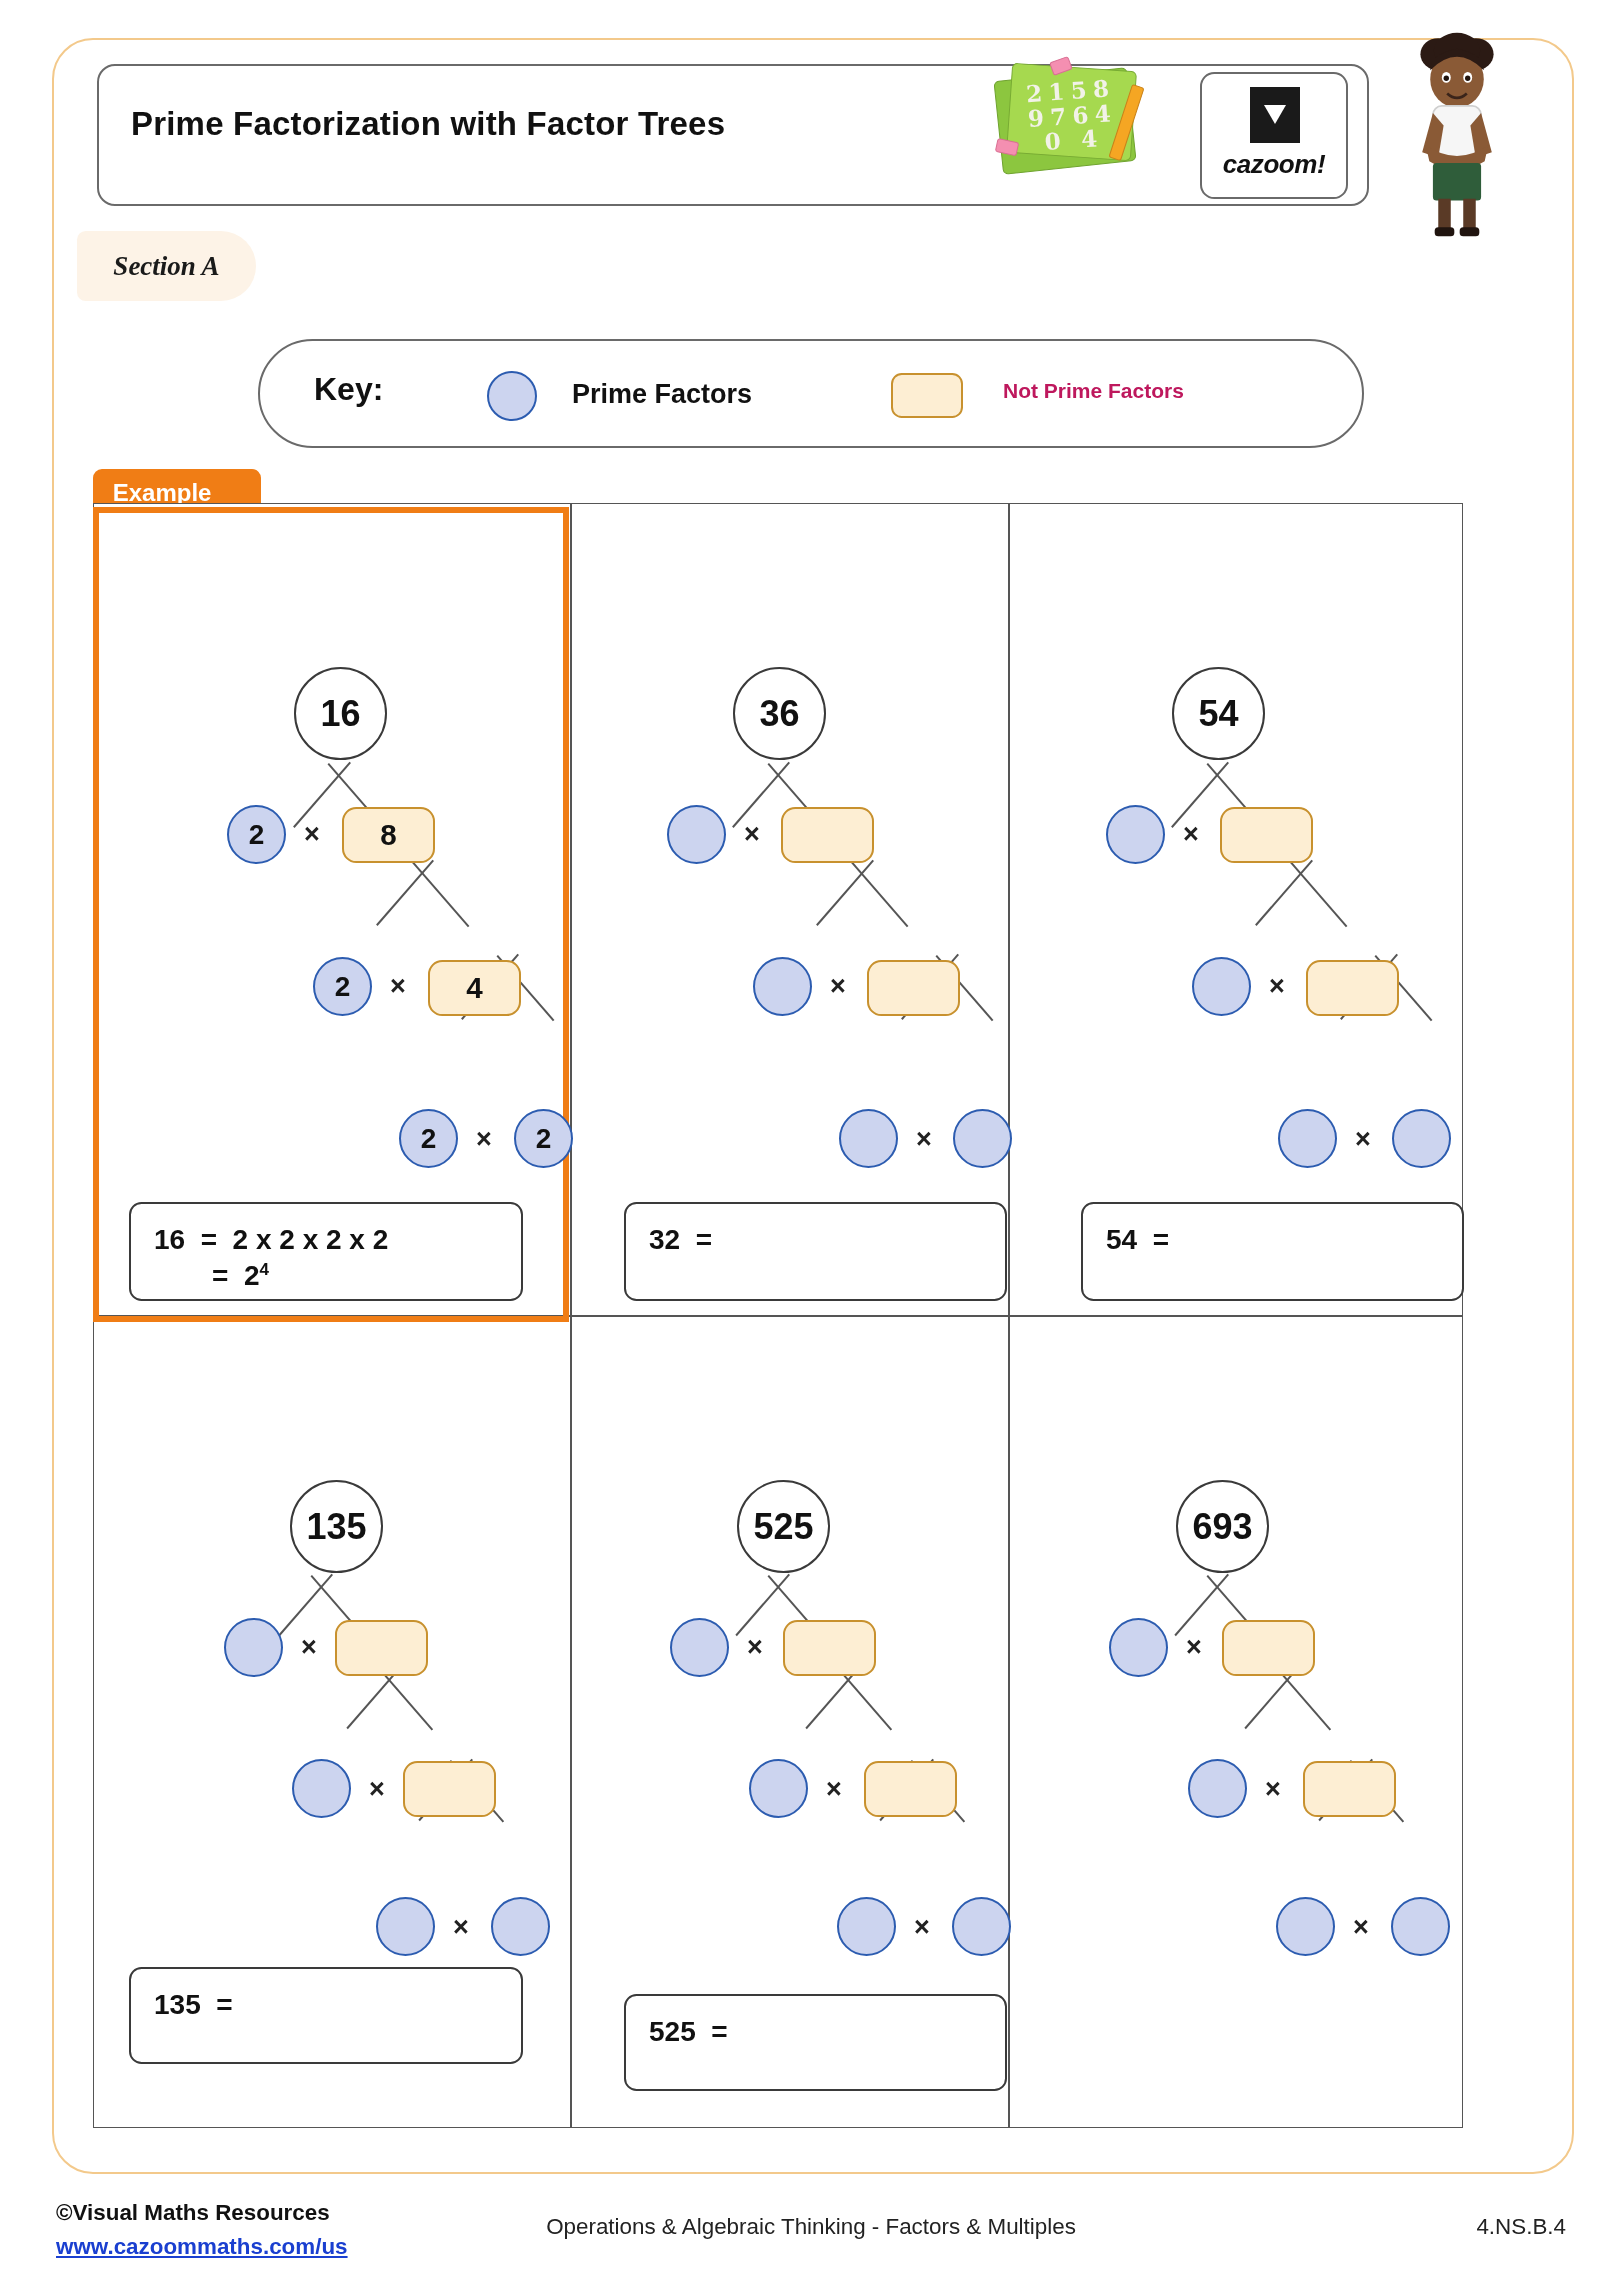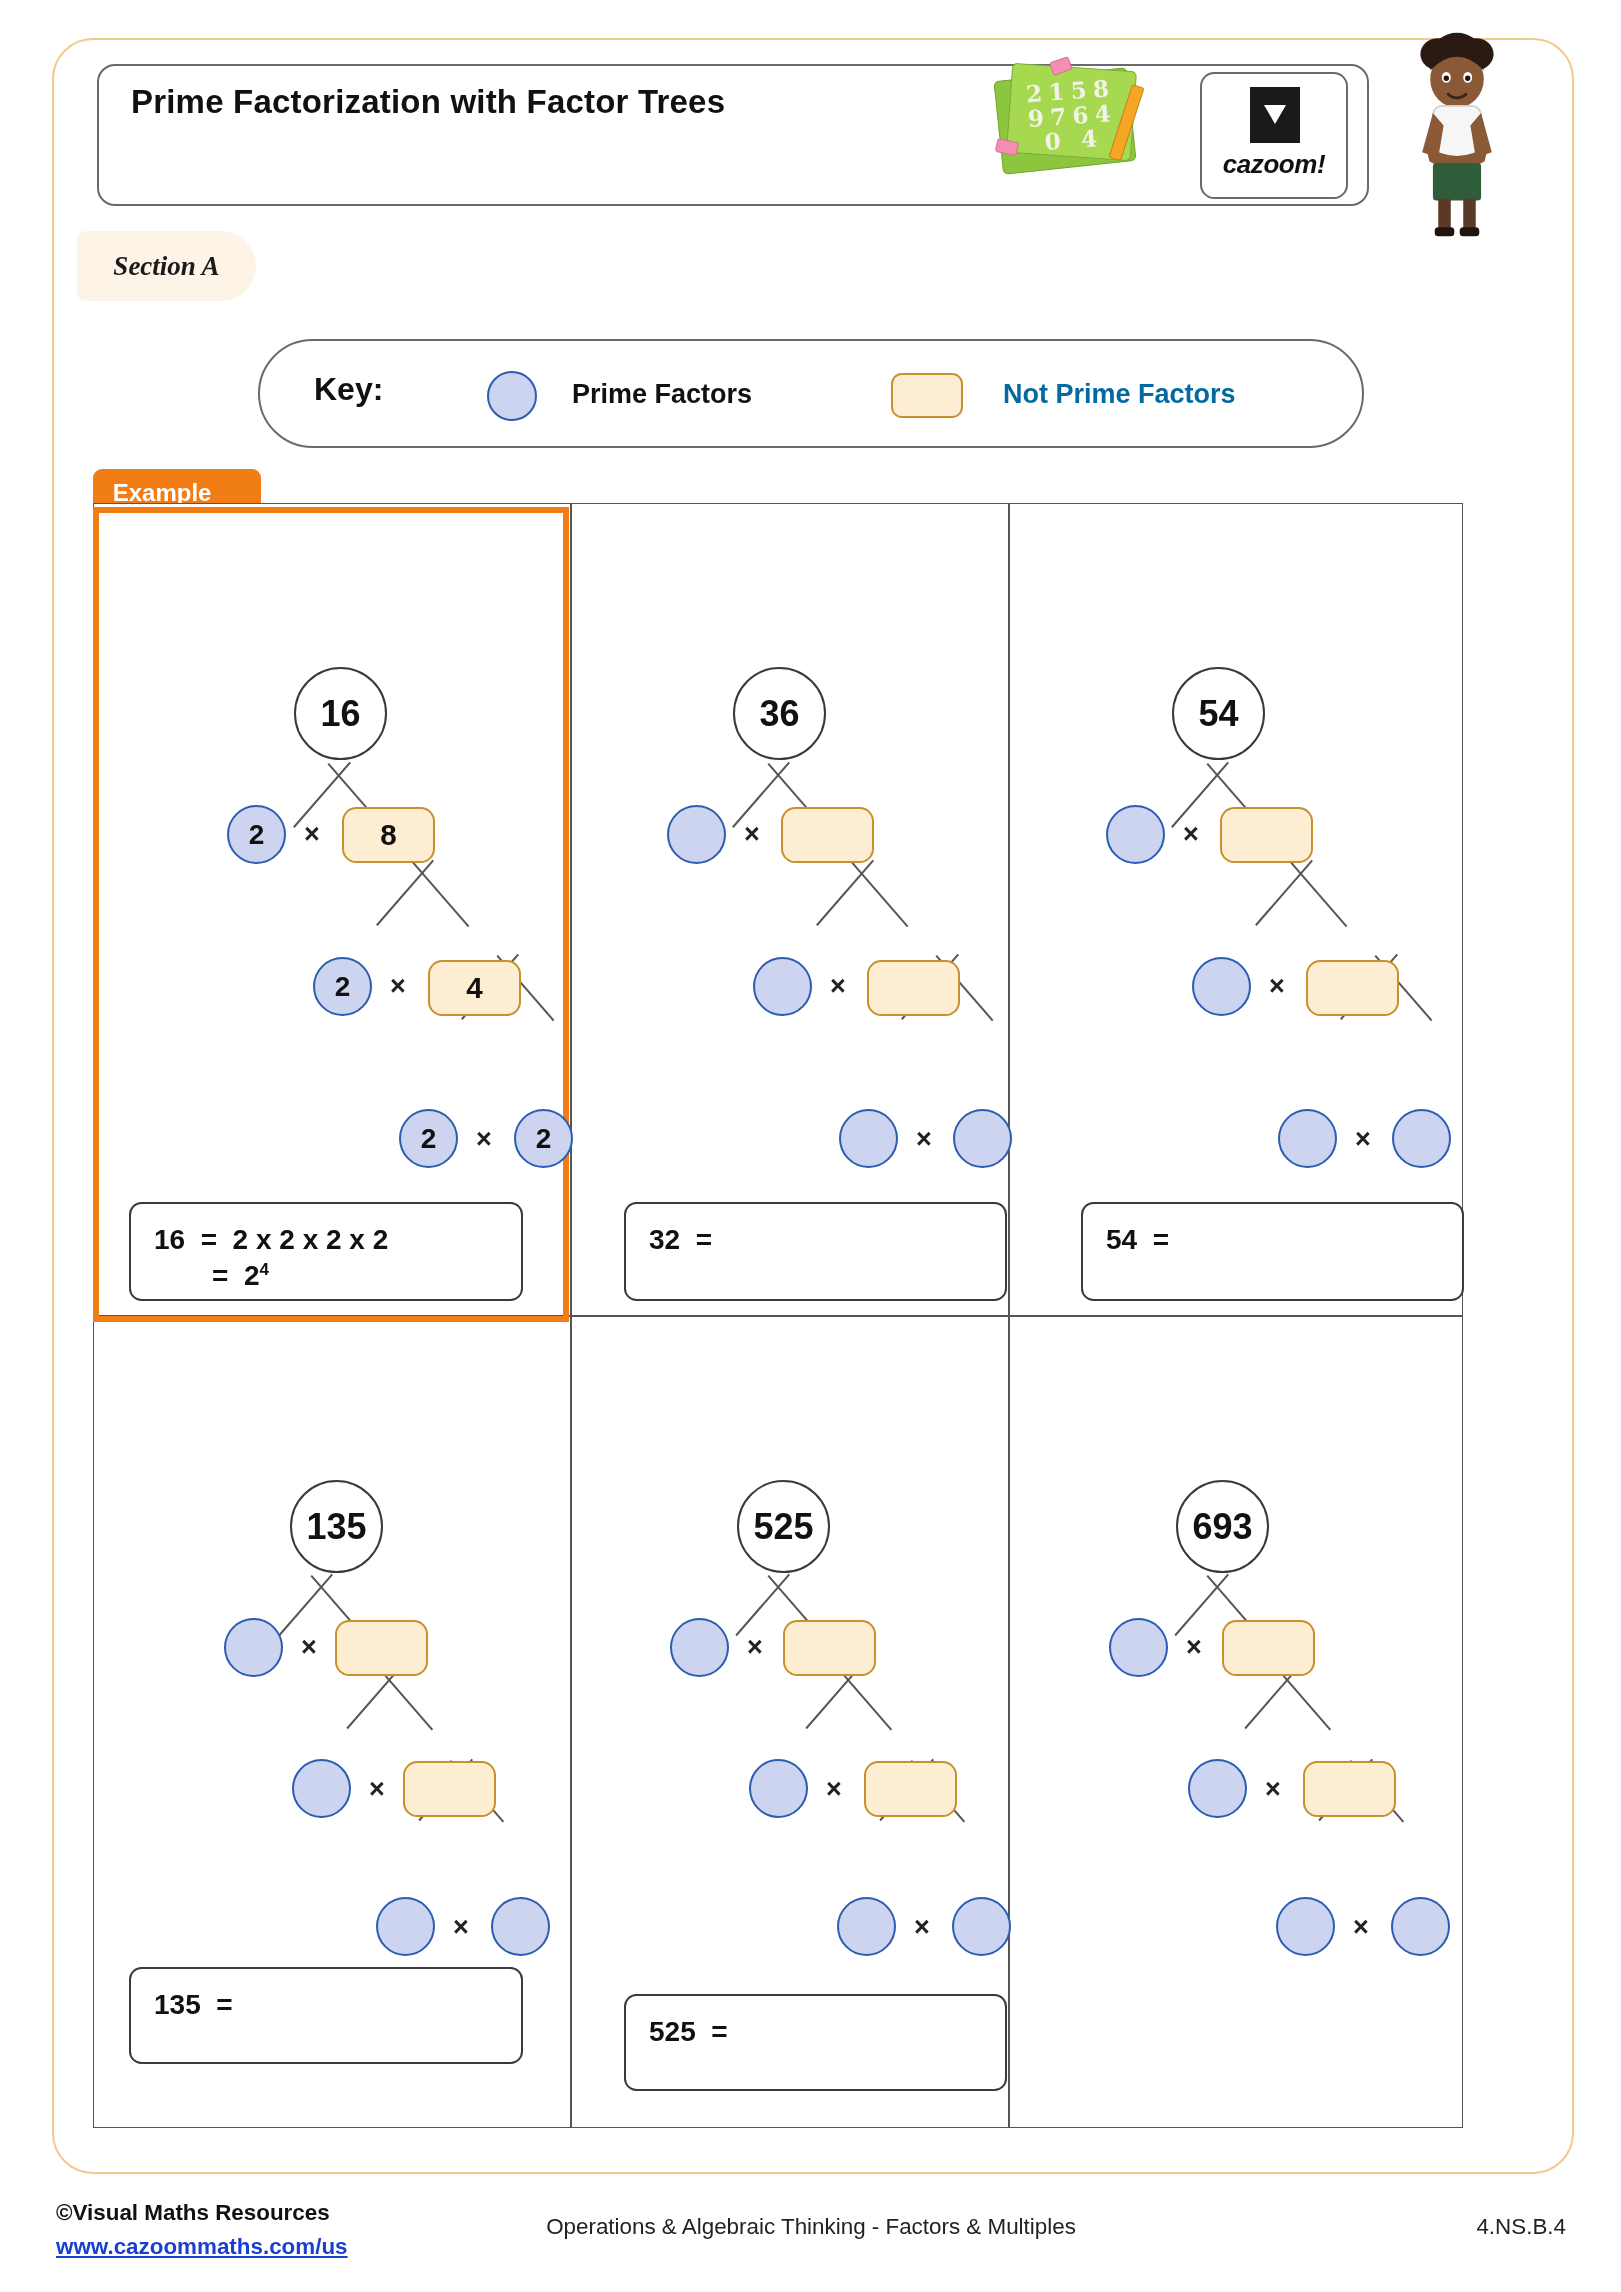--- a/index.html
+++ b/index.html
@@ -38,21 +38,21 @@
     top: 64px;
     width: 1272px;
     height: 142px;
     border: 2.7px solid #6a6a6a;
     border-radius: 18px;
     background: #ffffff;
   }
   .header-title {
     position: absolute;
     left: 32px;
-    top: 15px;
+    top: 37px;
     width: 770px;
     font-size: 33px;
     font-weight: bold;
     line-height: 1.30;
     color: #111111;
     letter-spacing: 0.2px;
   }
 
   
   .notepad {
@@ -267,23 +267,23 @@
     width: 72px;
     height: 45px;
     border-radius: 10.7px;
     background: #fdeed3;
     border: 2.7px solid #c8912e;
   }
   .key-text2 {
     position: absolute;
     left: 743px;
     top: 38px;
-    font-size: 27px;
-    font-weight: bold;
-    color: #0369a1;
+    font-size: 21px;
+    font-weight: bold;
+    color: #be185d;
   }
 
   
   .grid {
     position: absolute;
     left: 93px;
     top: 503px;
     width: 1370px;
     height: 1625px;
     border: 1.8px solid #555555;

